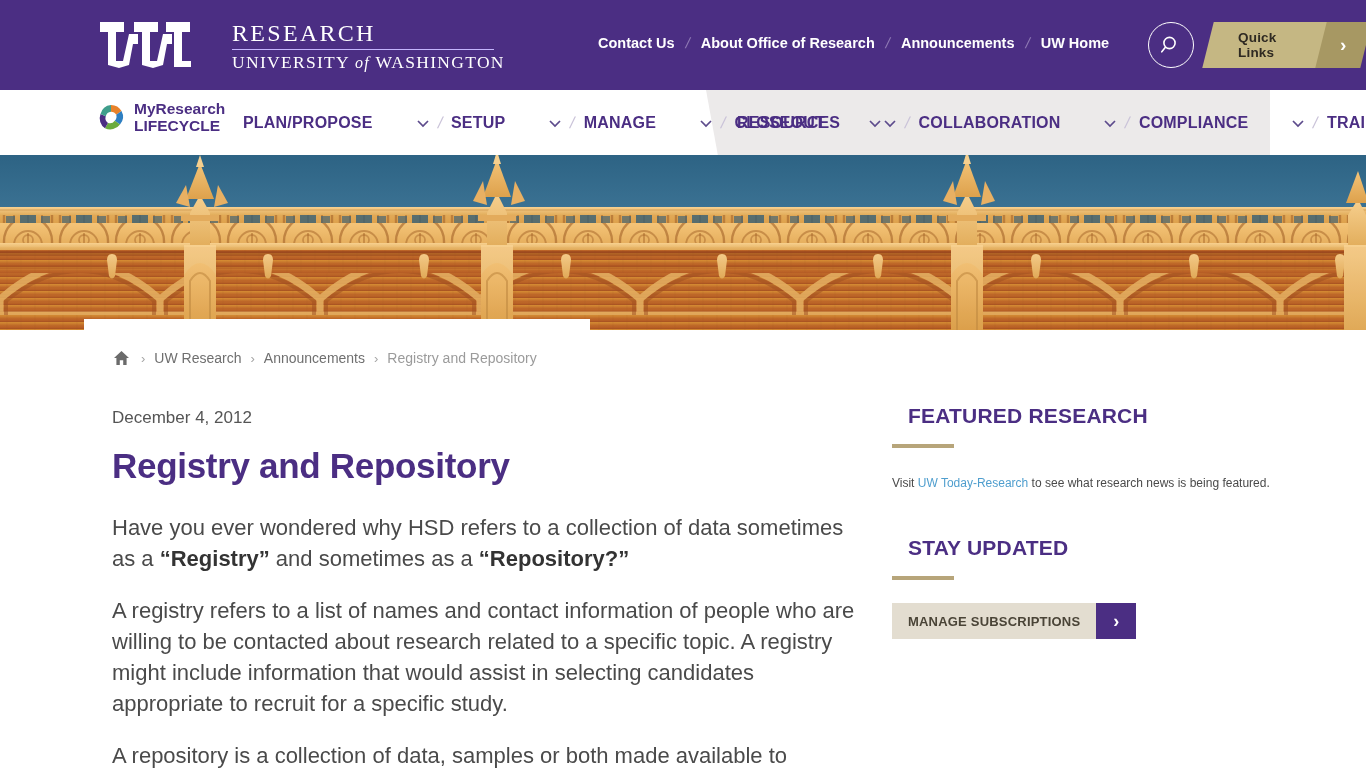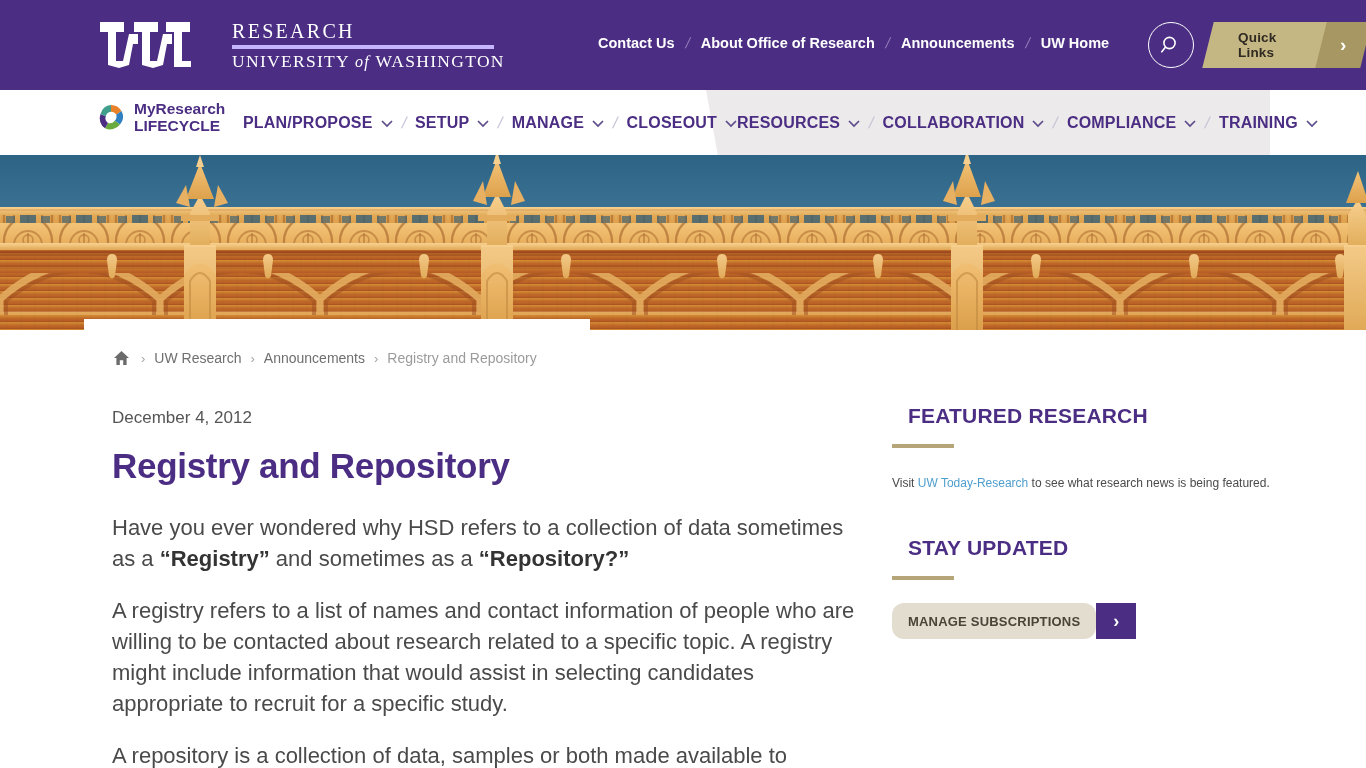--- a/index.html
+++ b/index.html
@@ -28,23 +28,23 @@
     width: 100px; height: 52px;
     position: relative;
   }
   .brand-text {
     margin-left: 34px;
     color: #ffffff;
     font-family: "Liberation Serif", serif;
     line-height: 1;
   }
   .brand-text .l1 {
-    font-size: 20px; letter-spacing: 2.3px;
+    font-size: 24px; letter-spacing: 2.3px;
     display: block; padding-bottom: 4px;
-    border-bottom: 4px solid #c4b5fd;
+    border-bottom: 1px solid #c4b5fd;
     width: 262px;
   }
   .brand-text .l2 {
     font-size: 17.5px; letter-spacing: 1.3px;
     display: block; padding-top: 4px;
   }
   .brand-text .l2 i { font-style: italic; font-size: 16px; }
 
   .toplinks {
     position: absolute;
@@ -143,20 +143,21 @@
   .navgroup.g2 { left: 737px; }
 
   .navitem {
     display: flex; align-items: center;
     color: #4b2e83;
     font-size: 16px; font-weight: bold;
     letter-spacing: .2px;
     white-space: nowrap;
     cursor: pointer;
     text-decoration: none;
+    gap: 36px;
   }
   .navitem .chev {
     margin-left: 8px;
     display: inline-block;
     color: #6b5a96;
   }
   .navsep {
     color: #c9c2d8;
     margin: 0 9px;
     font-weight: normal;
@@ -260,21 +261,20 @@
     margin-top: 3px;
     cursor: pointer;
   }
   .subbtn .lab {
     background: #e3ddd0;
     color: #4a4437;
     font-size: 13px; font-weight: bold;
     letter-spacing: .2px;
     display: flex; align-items: center;
     padding: 0 16px;
-    border-radius: 12px;
   }
   .subbtn .arr {
     background: #4b2e83;
     width: 40px;
     display: flex; align-items: center; justify-content: center;
     color: #ffffff; font-size: 18px; font-weight: bold;
   }
 </style>
 </head>
 <body>

